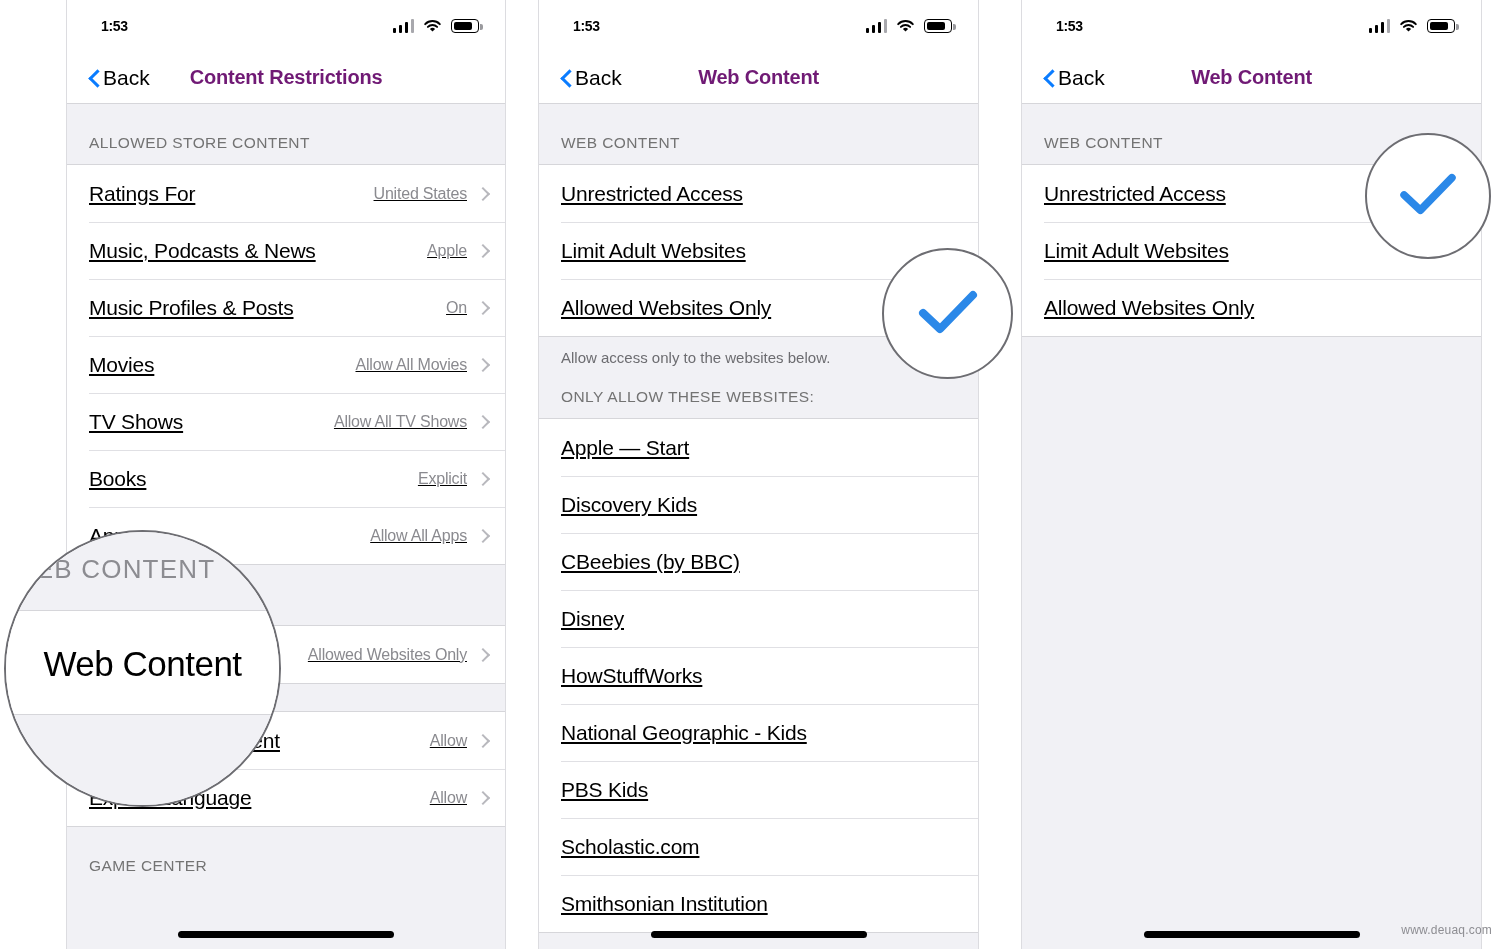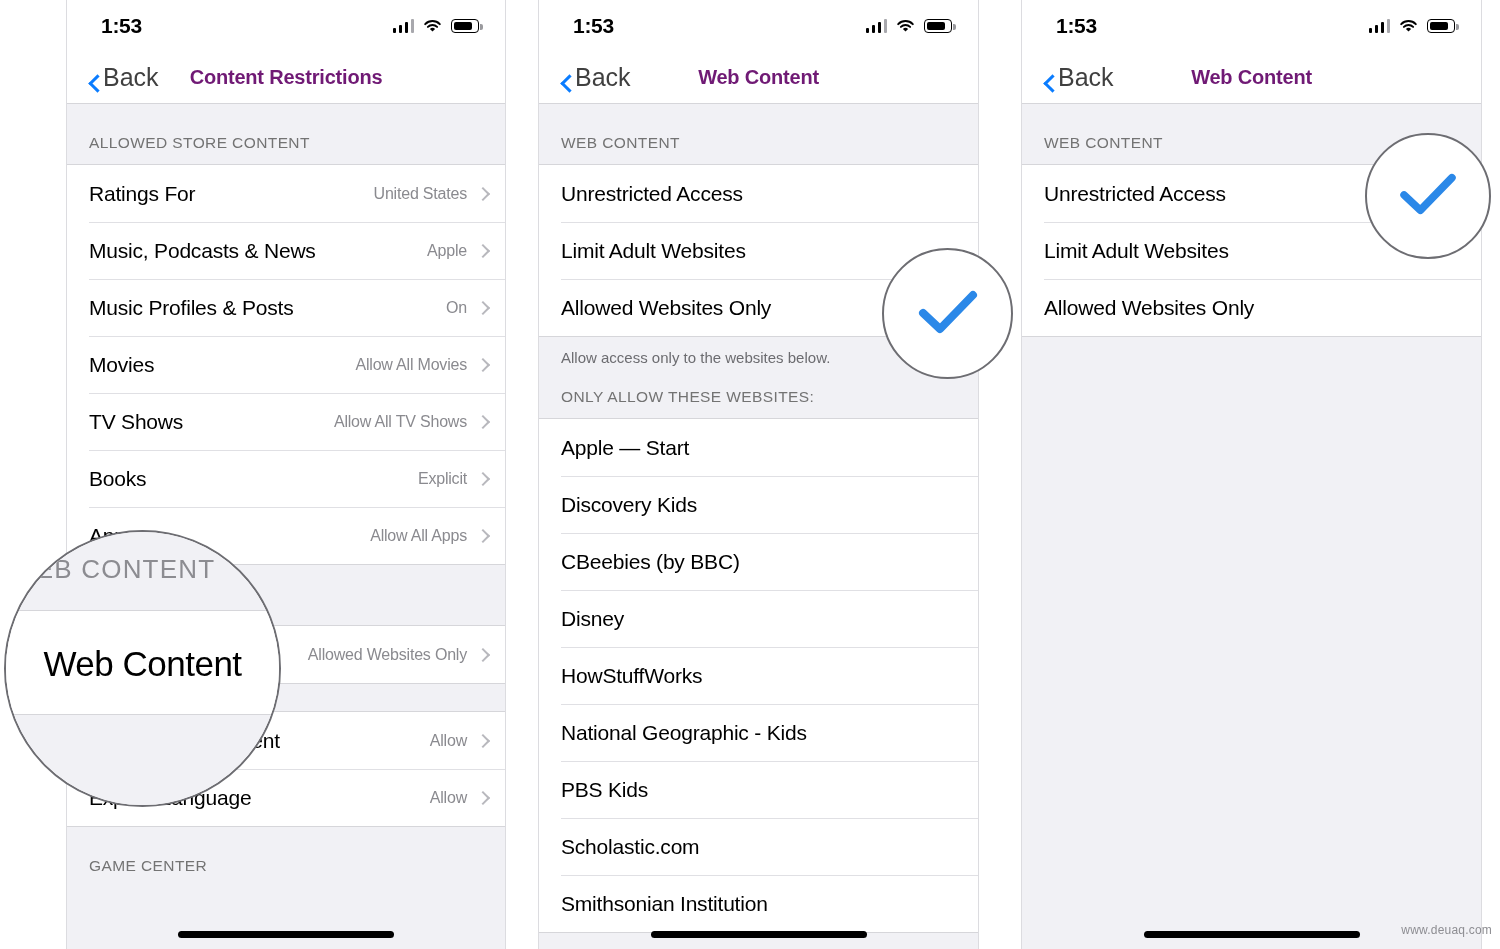--- a/index.html
+++ b/index.html
@@ -22,21 +22,21 @@
   #phone1 { left:66px;   width:440px; }
   #phone2 { left:538px;  width:441px; }
   #phone3 { left:1021px; width:461px; }
 
   
   .statusbar {
     position:relative; height:52px; background:#fff;
     display:flex; align-items:center; justify-content:space-between;
     padding:0 26px 0 34px;
   }
-  .clock { font-size:21px; font-weight:bold; color:#000; letter-spacing:-0.3px; }
+  .clock { font-size:14px; font-weight:bold; color:#000; letter-spacing:-0.3px; }
   .status-icons { display:flex; align-items:flex-end; gap:9px; }
 
   .cell { display:flex; align-items:flex-end; gap:2.5px; height:14px; }
   .cell i { display:block; width:3.5px; background:#000; border-radius:1px; }
   .cell i:nth-child(1){ height:5px; }
   .cell i:nth-child(2){ height:8px; }
   .cell i:nth-child(3){ height:11px; }
   .cell i:nth-child(4){ height:14px; background:#a8a8ad; }
 
   .wifi { width:19px; height:14px; position:relative; }
@@ -47,22 +47,22 @@
   .battery span { position:absolute; left:1.6px; top:1.6px; bottom:1.6px;
                   width:70%; background:#000; border-radius:2px; display:block; }
 
   
   .navbar {
     position:relative; height:52px; background:#fff;
     border-bottom:1px solid #d6d6da;
     display:flex; align-items:center;
   }
   .back-btn {
-    position:absolute; left:22px; display:flex; align-items:flex-end; gap:3px;
-    color:#404040; font-size:25px; cursor:pointer;
+    position:absolute; left:22px; display:flex; align-items:center; gap:3px;
+    color:#000000; font-size:21px; cursor:pointer;
   }
   .chev-left { width:11px; height:18px; position:relative; display:inline-block; }
   .chev-left::before {
     content:""; position:absolute; left:2px; top:3px;
     width:10px; height:10px;
     border-left:3px solid #0a7cff; border-bottom:3px solid #0a7cff;
     transform:rotate(45deg);
   }
   .nav-title {
     width:100%; text-align:center; font-size:20px; font-weight:bold;
@@ -75,21 +75,21 @@
     background:#f1f1f5; color:#737373;
     font-size:15.5px; letter-spacing:0.4px;
     padding:30px 4px 12px 22px;
   }
   .sec-head.tight { padding-top:18px; }
   .gap { background:#f1f1f5; height:27px; }
   .footnote {
     background:#f1f1f5; color:#6c6c70; font-size:15px;
     padding:12px 0 4px 22px;
   }
-  .group { background:#fdba74; border-top:1px solid #d6d6da; border-bottom:1px solid #d6d6da; }
+  .group { background:#fdba74; border-top:1px solid #d6d6da; border-bottom:1px solid #d6d6da;text-decoration:underline; }
   .row {
     position:relative; height:57px; background:#fff;
     display:flex; align-items:center; padding:0 18px 0 22px;
     cursor:pointer;
   }
   .row + .row::before {
     content:""; position:absolute; left:22px; right:0; top:0;
     height:1px; background:#e0e0e4;
   }
   .row .label { font-size:21px; color:#000; letter-spacing:-0.2px; }

